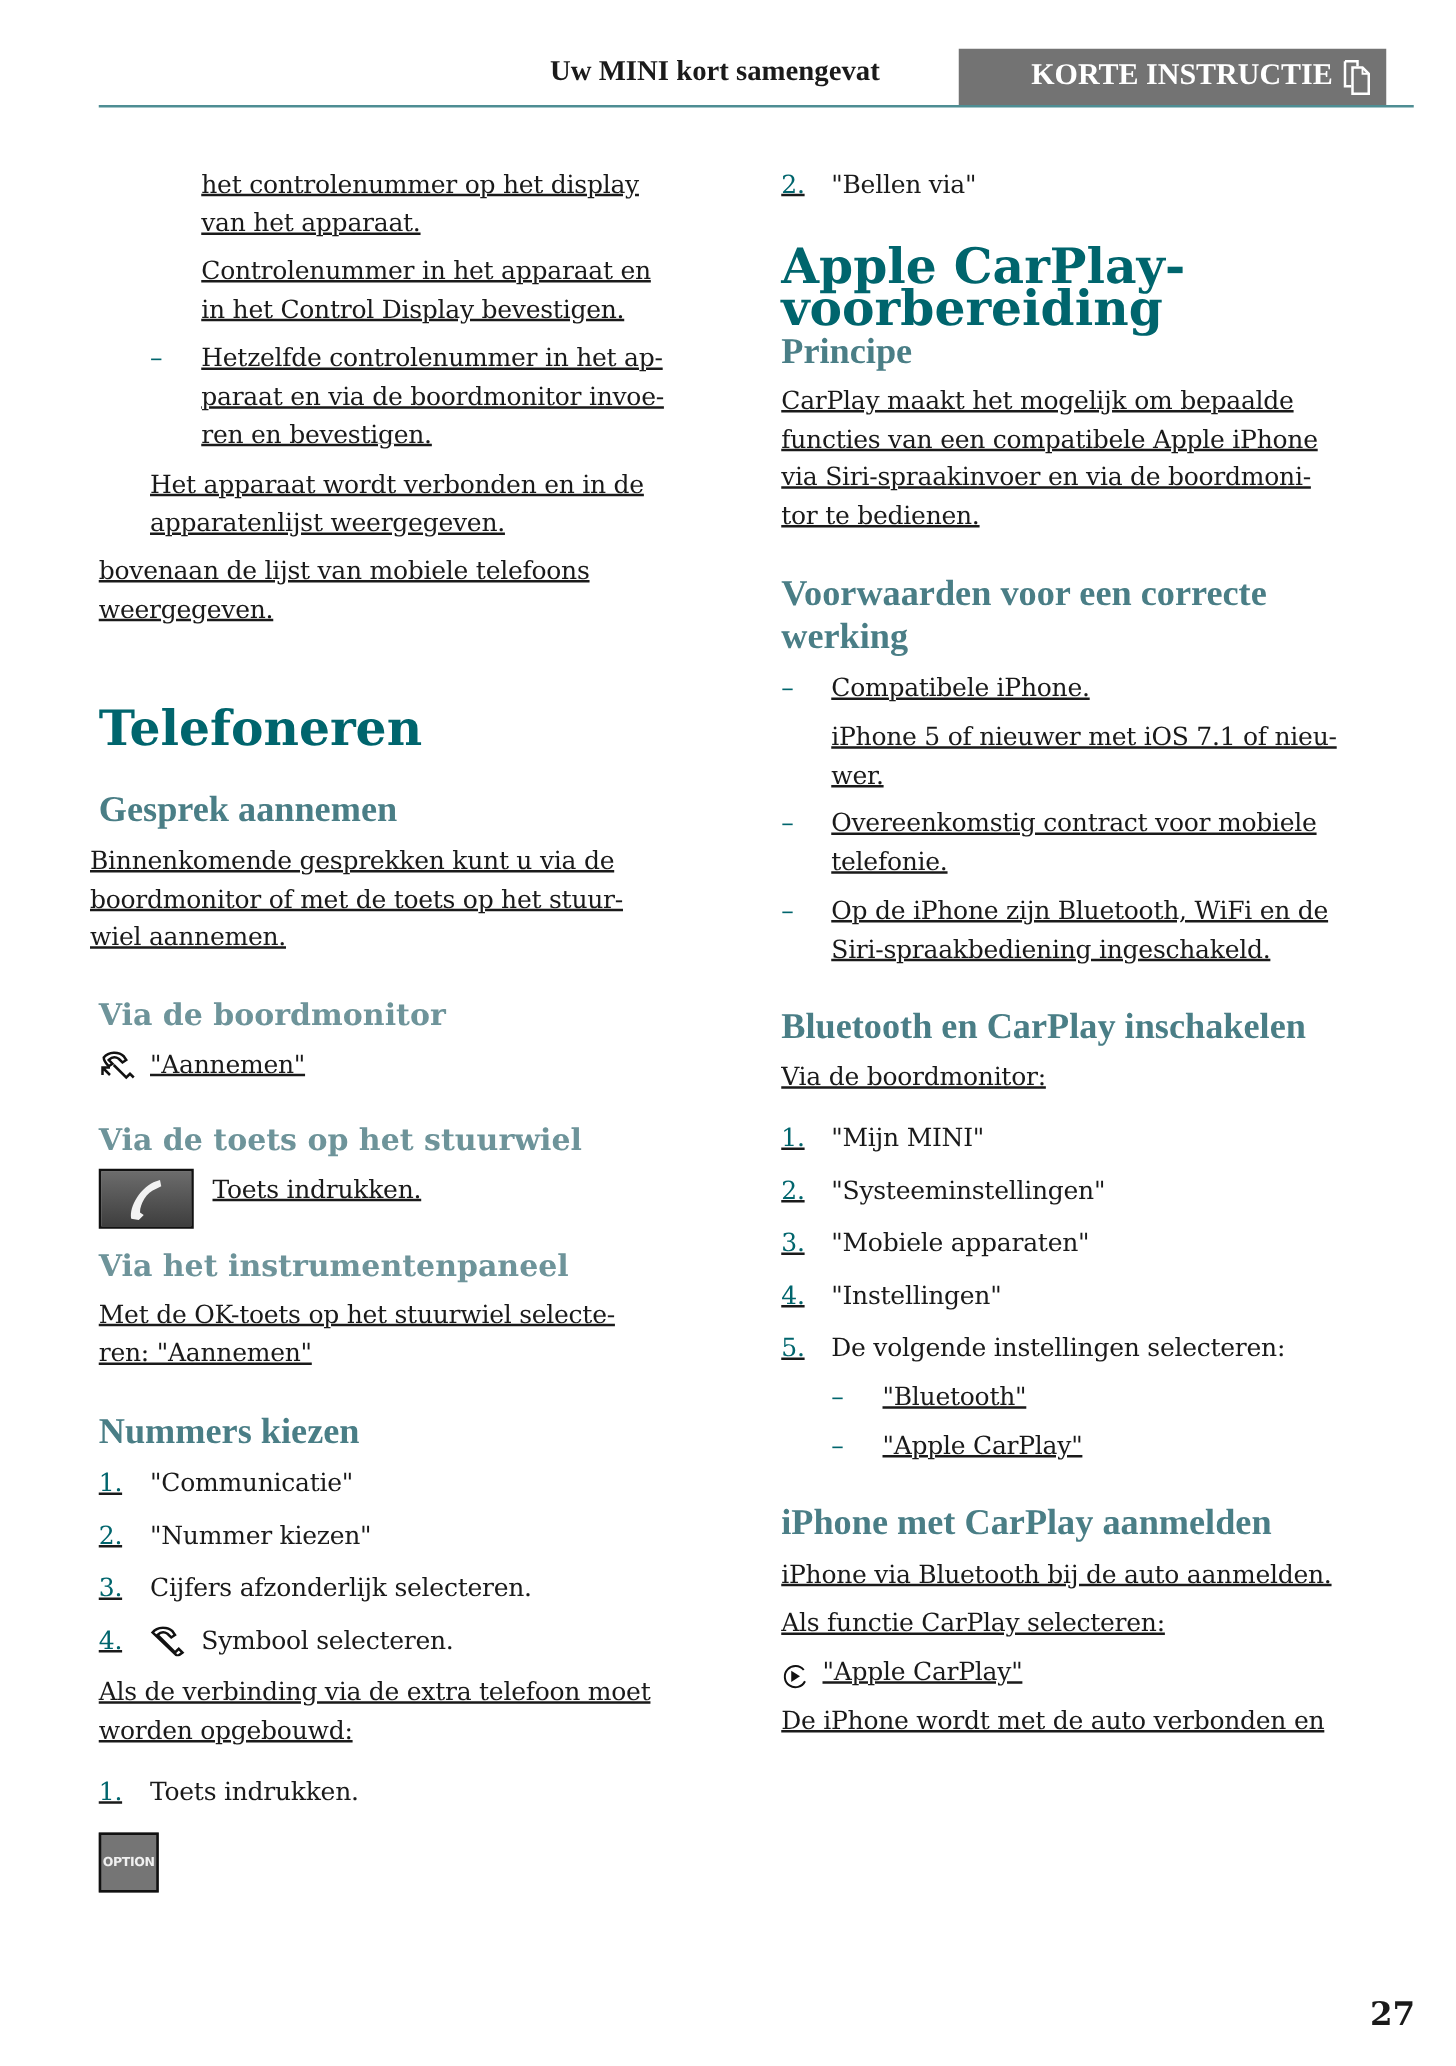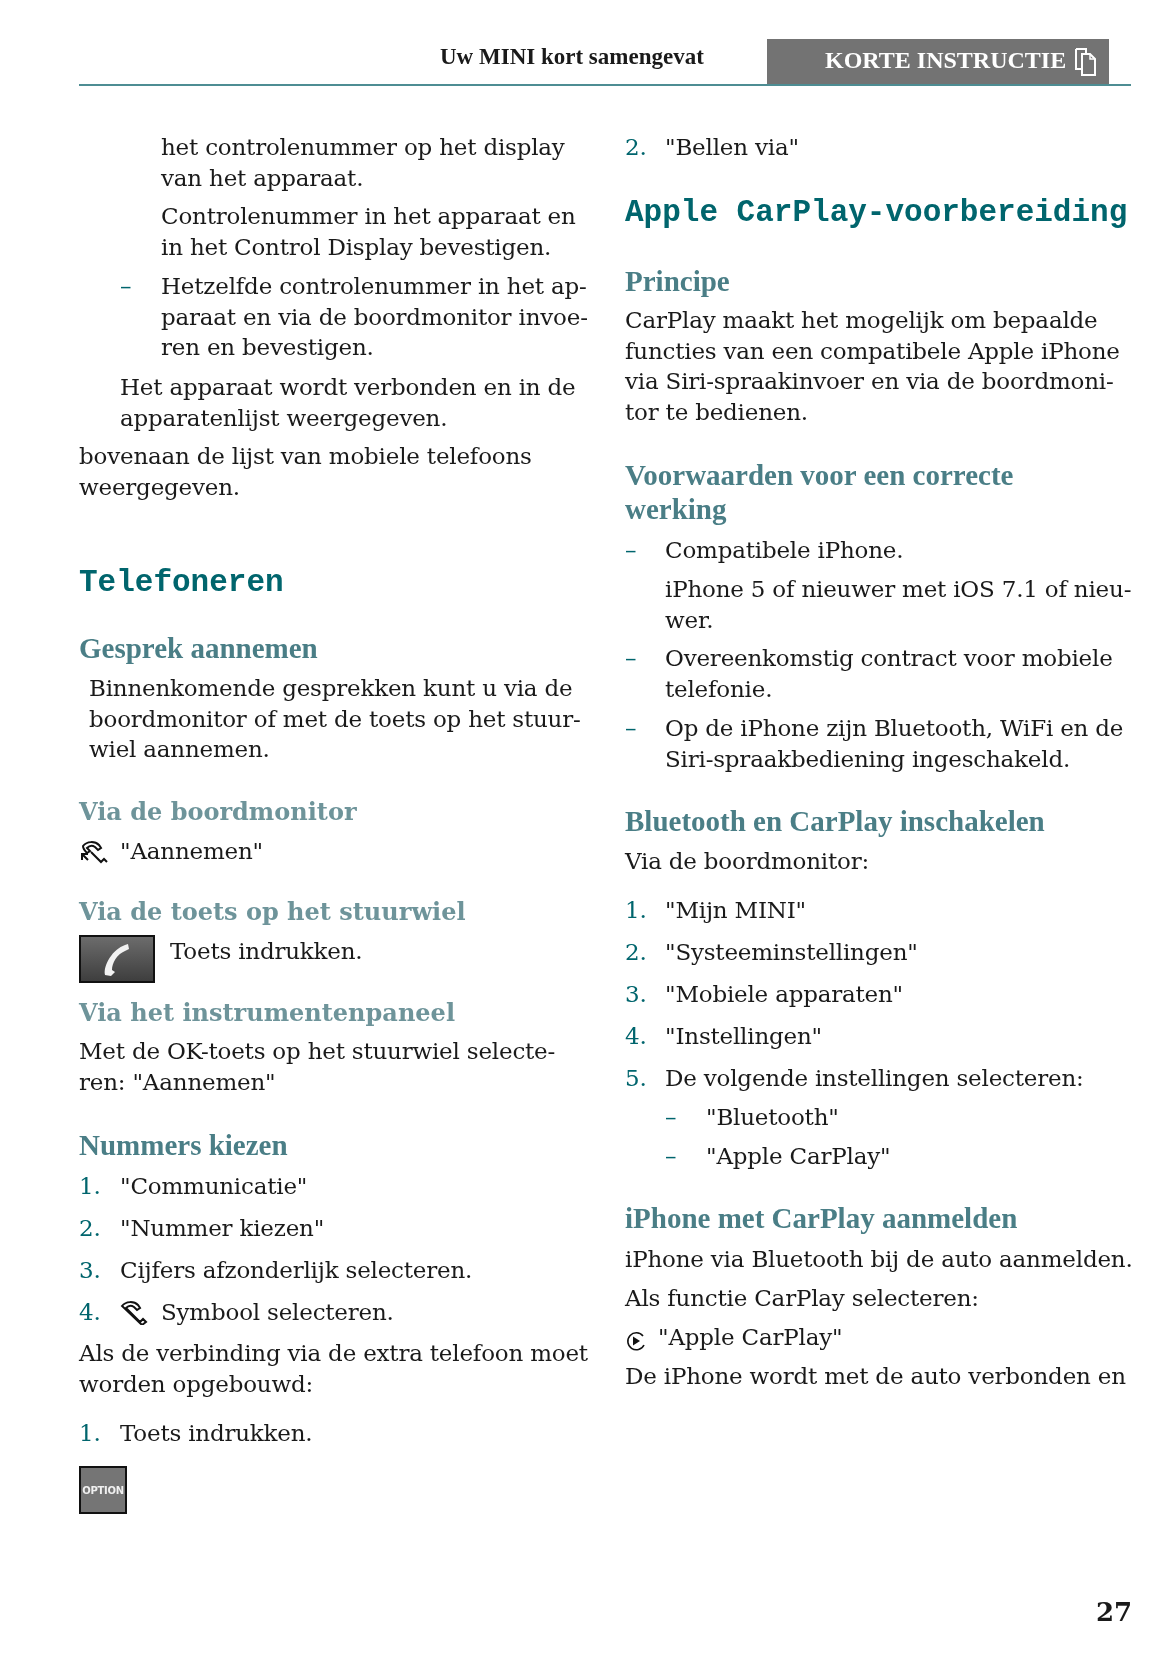--- a/index.html
+++ b/index.html
@@ -1,27 +1,27 @@
 <!DOCTYPE html>
 <html><head>
 <meta charset="utf-8">
 <style>
   html,body{margin:0;padding:0;background:#fff;}
   body{width:1165px;height:1653px;position:relative;overflow:hidden;
        font-family:"DejaVu Serif","Liberation Serif",serif;color:#1a1a1a;}
   .abs{position:absolute;}
-  .txt{font-size:23px;line-height:30.7px;letter-spacing:-0.2px;}
+  .txt{font-size:20px;line-height:30.7px;letter-spacing:-0.2px;text-decoration:underline;}
   .hdr-title{position:absolute;left:440px;top:44px;font-size:23px;font-weight:bold;
              font-family:"Liberation Serif","DejaVu Serif",serif;color:#1a1a1a;}
   .hdr-box{position:absolute;left:767px;top:39px;width:342px;height:46px;background:#737373;text-align:right;}
   .hdr-box-label{position:absolute;left:58px;top:8px;font-size:24px;font-weight:bold;color:#fff;
                  font-family:"Liberation Serif","DejaVu Serif",serif;}
   .hdr-icon{position:absolute;right:10px;top:8px;width:26px;height:30px;}
   .hdr-line{position:absolute;left:79px;top:84px;width:1052px;height:2px;background:#4e8d93;}
-  .h1{font-size:31px;font-weight:bold;color:#00656d;line-height:34px;font-family:Liberation Mono, monospace;}
+  .h1{font-size:39px;font-weight:bold;color:#00656d;line-height:34px;}
   .h2{font-size:29px;font-weight:bold;color:#4a7e86;line-height:34px;font-family:Liberation Serif, serif;}
   .h3{font-size:24px;font-weight:bold;color:#6e949a;line-height:30px;}
   .num{color:#00656d;}
   .dash{color:#00656d;}
   .li{position:absolute;}
   .phone-btn{position:absolute;left:79px;top:935px;width:76px;height:48px;border:2px solid #111;
              background:linear-gradient(#6c6c6c,#3e3e3e);box-sizing:border-box;}
   .opt-btn{position:absolute;left:79px;top:1466px;width:48px;height:48px;border:2px solid #111;
            background:#757575;box-sizing:border-box;color:#f0f0f0;font-family:"DejaVu Sans",sans-serif;
            font-size:10px;font-weight:bold;display:flex;align-items:center;justify-content:center;letter-spacing:-0.3px;}
@@ -64,21 +64,21 @@
   <div>Het apparaat wordt verbonden en in de</div>
   <div>apparatenlijst weergegeven.</div>
 </div>
 <div class="abs txt" style="left:79px;top:441px;">
   <div>bovenaan de lijst van mobiele telefoons</div>
   <div>weergegeven.</div>
 </div>
 
 <div class="abs h1" style="left:79px;top:566px;">Telefoneren</div>
 <div class="abs h2" style="left:79px;top:631px;">Gesprek aannemen</div>
-<div class="abs txt" style="left:89px;top:673px;">
+<div class="abs txt" style="left:72px;top:673px;">
   <div>Binnenkomende gesprekken kunt u via de</div>
   <div>boordmonitor of met de toets op het stuur-</div>
   <div>wiel aannemen.</div>
 </div>
 
 <div class="abs h3" style="left:79px;top:797px;">Via de boordmonitor</div>
 <div class="abs txt" style="left:79px;top:836px;">
   <span class="abs" style="left:0;top:4px;">
     <svg width="30" height="26" viewBox="0 0 30 26">
       <path d="M4 6 C8 1 16 1 20 5 L22 8 L19 10 L16 7 C13 5 10 6 8 8 L11 11 L8 13 C6 11 4 9 4 6 Z" fill="none" stroke="#111" stroke-width="2"></path>

